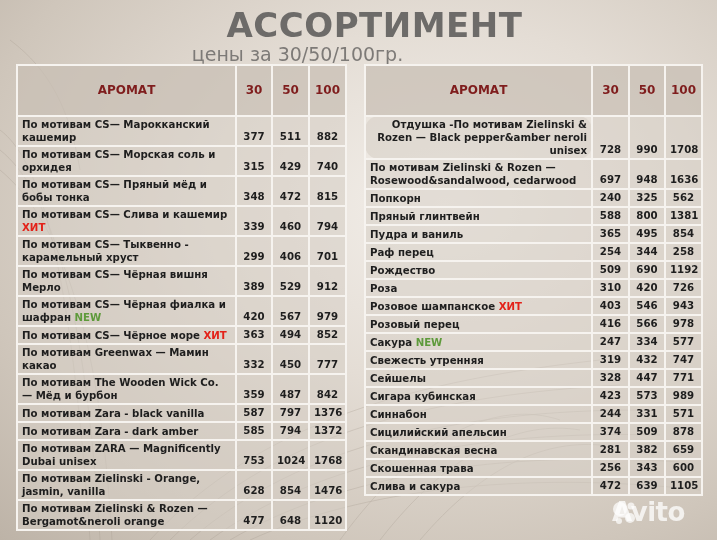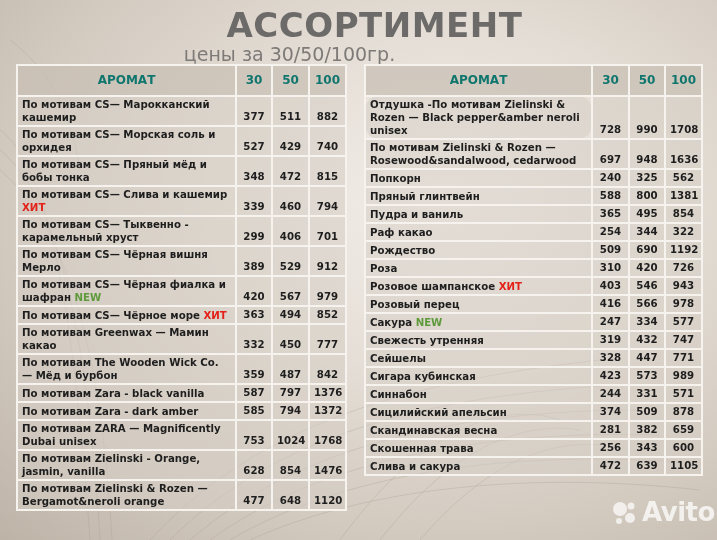--- a/index.html
+++ b/index.html
@@ -9,36 +9,36 @@
     background: radial-gradient(ellipse at 62% 38%, #f3efea 0%, #e4ddd5 38%, #cfc6bb 75%, #bdb3a7 100%);
   }
   .swirl { position:absolute; left:0; top:0; width:717px; height:540px; pointer-events:none; }
   .title {
     position:absolute; left:16px; top:4px; width:717px; text-align:center;
     font-family:"DejaVu Sans", sans-serif; font-weight:bold; font-size:34px;
     color:#6d6b69; letter-spacing:0.5px; line-height:42px;
   }
   .subtitle {
     position:absolute; left:0; top:42px; width:579px; text-align:center;
-    font-size:19px; color:#7d7a77; line-height:24px;
+    font-size:19px; color:#7d7a77; line-height:24px;padding-left:8px;
   }
   table.price {
     position:absolute; border-collapse:collapse; table-layout:fixed;
     font-family:"DejaVu Sans", sans-serif; font-weight:bold; font-size:10.2px; color:#1e1e1e;
   }
   table.price td, table.price th {
     border:2px solid #f6f3ef; padding:1px 4px; line-height:13px;
     background: rgba(214,206,196,0.55);
   }
   table.price th {
-    font-size:12px; color:#0f766e; background: rgba(200,191,180,0.75); height:19px; padding:5px 2px;
+    font-size:12px; color:#7f1d1d; background: rgba(200,191,180,0.75); height:19px; padding:15px 2px;
   }
   table.price td.name { text-align:left; vertical-align:middle; }
   table.price td.num { text-align:center; vertical-align:bottom; padding-bottom:2px; }
-  table.price td.name.center { text-align:left;border-radius:14px; }
+  table.price td.name.center { text-align:right;border-radius:14px; }
   .hit { color:#e32219; }
   .new { color:#5e9a3b; }
   #left { left:16px; top:64px; width:329px; }
   #right { left:364px; top:64px; width:337px; }
   .avito {
     position:absolute; left:612px; top:497px; color:rgba(255,255,255,0.75);
     font-family:"DejaVu Sans", sans-serif; font-weight:bold; font-size:26px; letter-spacing:-0.5px;
   }
   .avito-dots { position:absolute; left:612px; top:500px; }
 </style>
@@ -83,21 +83,21 @@
   </thead>
   <tbody id="left-body">
       <tr>
         <td class="name"><span>По мотивам CS— Марокканский кашемир</span></td>
         <td class="num">377</td>
         <td class="num">511</td>
         <td class="num">882</td>
       </tr>
       <tr>
         <td class="name"><span>По мотивам CS— Морская соль и орхидея</span></td>
-        <td class="num">527</td>
+        <td class="num">315</td>
         <td class="num">429</td>
         <td class="num">740</td>
       </tr>
       <tr>
         <td class="name"><span>По мотивам CS— Пряный мёд и бобы тонка</span></td>
         <td class="num">348</td>
         <td class="num">472</td>
         <td class="num">815</td>
       </tr>
       <tr>
@@ -215,24 +215,24 @@
         <td class="num">800</td>
         <td class="num">1381</td>
       </tr>
       <tr>
         <td class="name"><span>Пудра и ваниль</span></td>
         <td class="num">365</td>
         <td class="num">495</td>
         <td class="num">854</td>
       </tr>
       <tr>
-        <td class="name"><span>Раф какао</span></td>
+        <td class="name"><span>Раф перец</span></td>
         <td class="num">254</td>
         <td class="num">344</td>
-        <td class="num">322</td>
+        <td class="num">258</td>
       </tr>
       <tr>
         <td class="name"><span>Рождество</span></td>
         <td class="num">509</td>
         <td class="num">690</td>
         <td class="num">1192</td>
       </tr>
       <tr>
         <td class="name"><span>Роза</span></td>
         <td class="num">310</td>
@@ -307,13 +307,13 @@
       </tr>
     </tbody>
 </table>
 
 <svg class="avito-dots" width="24" height="26" viewBox="0 0 24 26">
   <circle cx="8" cy="9" r="7" fill="rgba(255,255,255,0.7)"></circle>
   <circle cx="19" cy="6" r="3.5" fill="rgba(255,255,255,0.7)"></circle>
   <circle cx="18" cy="18" r="5" fill="rgba(255,255,255,0.7)"></circle>
   <circle cx="7" cy="21" r="3" fill="rgba(255,255,255,0.7)"></circle>
 </svg>
-<div class="avito" style="left:642px">Avito</div>
+<div class="avito" style="left:612px">Avito</div>
 
 </body></html>

